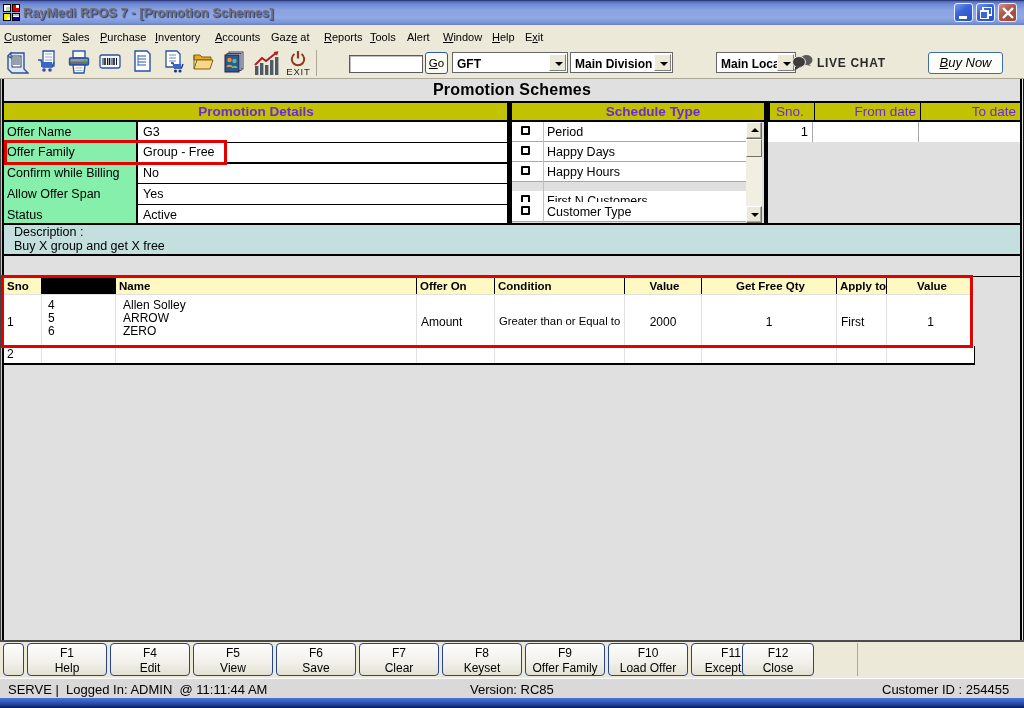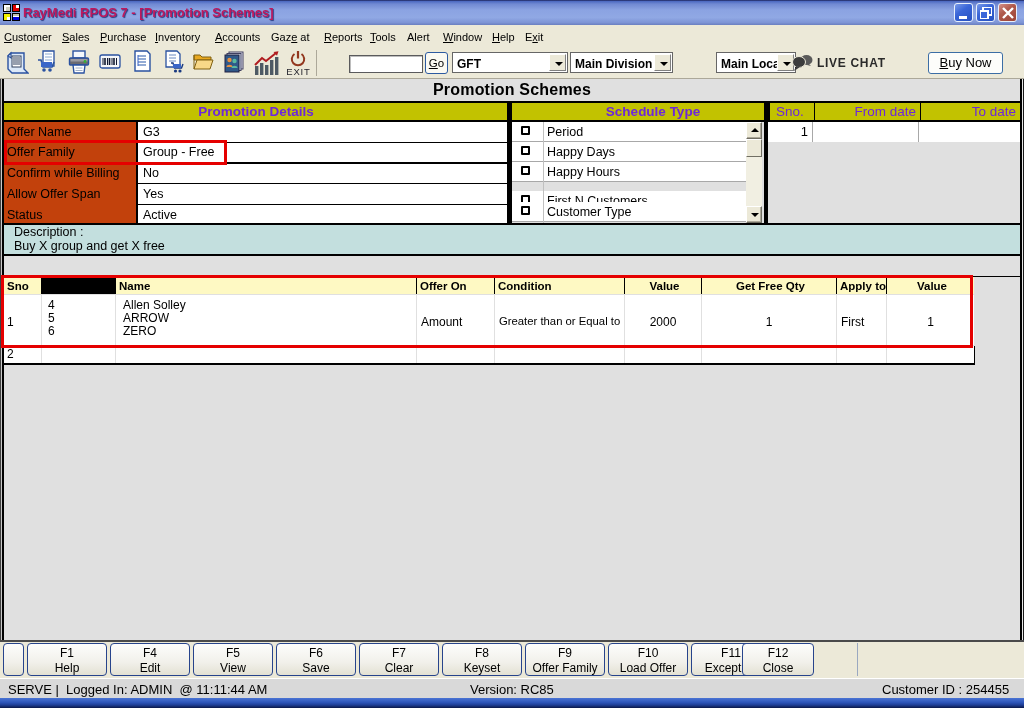--- a/index.html
+++ b/index.html
@@ -5,21 +5,21 @@
 * { margin:0; padding:0; box-sizing:border-box; }
 html,body { width:1024px; height:708px; overflow:hidden; }
 body { font-family:"Liberation Sans", sans-serif; background:#ece9d8; position:relative; }
 .abs { position:absolute; }
 
 
 #titlebar { left:0; top:0; width:1024px; height:25px;
   background:linear-gradient(180deg,#1a2057 0%, #4f6cc3 6%, #7089d2 16%, #8ba3e2 40%, #90a8e4 70%, #7e95d6 90%, #6a7fc0 100%);
 }
 #titleicon { left:3px; top:4px; width:17px; height:17px; }
-#titletext { left:23px; top:5px; color:#be185d; font-size:13px; font-weight:bold; letter-spacing:0px; text-shadow:1px 1px 1px #2a3a80; }
+#titletext { left:23px; top:5px; color:#737373; font-size:13px; font-weight:bold; letter-spacing:0px; text-shadow:1px 1px 1px #2a3a80; }
 .winbtn { top:3px; width:19px; height:19px; border-radius:3px; border:1px solid #e8f0fc; }
 #btnmin  { left:954px; background:linear-gradient(145deg,#7a9ae8 0%,#3a66d8 40%,#2550c0 100%); }
 #btnmax  { left:976px; background:linear-gradient(145deg,#7a9ae8 0%,#3a66d8 40%,#2550c0 100%); }
 #btncls  { left:998px; background:linear-gradient(145deg,#d49088 0%,#b05a4c 40%,#9c4336 100%); }
 .winbtn svg { display:block; margin:3px auto 0; }
 
 
 #menubar { left:0; top:25px; width:1024px; height:21px; background:#ece9d8; font-size:11px; color:#000; }
 #menubar span { position:absolute; top:6px; }
 
@@ -30,38 +30,38 @@
 #gobtn { left:425px; top:52px; width:23px; height:22px; background:#faf9f2; border:1px solid #2c5aa0; border-radius:3px; font-size:11.5px; text-align:center; line-height:20px; color:#000; }
 .combo { top:52px; height:21px; background:#fff; border:1px solid #666; font-size:12px; font-weight:bold; }
 .combo .ctext { position:absolute; left:4px; top:3.5px; white-space:nowrap; }
 .combo .carr { position:absolute; right:1px; top:1px; bottom:1px; width:17px; background:#ece9d8; border:1px solid #fff; border-right-color:#808080; border-bottom-color:#808080; }
 .combo .carr:after { content:""; position:absolute; left:5px; top:7px; border:4px solid transparent; border-top:4px solid #000; }
 #combo1 { left:452px; width:116px; }
 #combo2 { left:570px; width:103px; }
 #combo3 { left:716px; width:80px; }
 #livechat { left:792px; top:54px; }
 #livechattxt { left:817px; top:56px; font-size:12px; font-weight:bold; color:#2a2a2a; letter-spacing:0.7px;}
-#buynow { left:928px; top:52px; width:75px; height:22px; background:#fdfdfa; border:1px solid #3c6ea5; border-radius:3px; font-size:13px; text-align:center; line-height:20px; }
+#buynow { left:928px; top:52px; width:75px; height:22px; background:#fdfdfa; border:1px solid #3c6ea5; border-radius:3px; font-size:13px; text-align:center; line-height:20px;font-style:italic; }
 
 
 #hdrband { left:2px; top:79px; width:1020px; height:22px; background:#e0e0e0; border-left:2px solid #000; border-right:2px solid #000; }
 #hdrband div { text-align:center; font-size:16px; font-weight:bold; padding-top:2px; letter-spacing:0.2px; }
 
 
 #content { left:2px; top:101px; width:1020px; height:541px; background:#e0e0e0; border-left:2px solid #000; border-right:2px solid #000; }
 .olive { background:#c2c200; }
 .blk { background:#000; }
 
 
 #yhdr { left:0px; top:2px; width:1016px; height:17px; }
 #yhdr div { position:absolute; top:0; height:17px; font-size:13.5px; font-weight:bold; color:#6d28d9; }
 
 
 .frow { position:absolute; left:0; width:503px; height:21px; background:#000; }
-.flabel { position:absolute; left:0px; top:0; width:132px; height:34px; background:#c2410c; font-size:12.5px; padding:2.5px 0 0 3px; }
+.flabel { position:absolute; left:0px; top:0; width:132px; height:34px; background:#86efac; font-size:12.5px; padding:2.5px 0 0 3px; }
 .fval { position:absolute; left:134px; top:0; right:0; height:19.5px; background:#fff; font-size:12.5px; padding:2.5px 0 0 5px; }
 
 
 .schrow { position:absolute; left:508px; width:234px; height:20px; background:#fff; border-bottom:1px solid #a8a8a8; }
 .cb { position:absolute; left:9px; top:3.5px; width:9px; height:9px; border:2px solid #000; background:#fff; border-radius:1px; }
 .schtxt { position:absolute; left:35px; top:3px; font-size:12.5px; }
 .schline { position:absolute; width:1px; background:#c0c0c0; }
 .sbtn { position:absolute; left:0; width:16px; height:17px; background:#ece9d8; border:1px solid #fff; border-right-color:#716f64; border-bottom-color:#716f64; box-shadow:inset -1px -1px 0 #aca899; }
 .sbtn:after { content:""; position:absolute; left:4px; border:4px solid transparent; }
 #sbup:after { top:5px; border-bottom:4px solid #000; border-top:none; }

